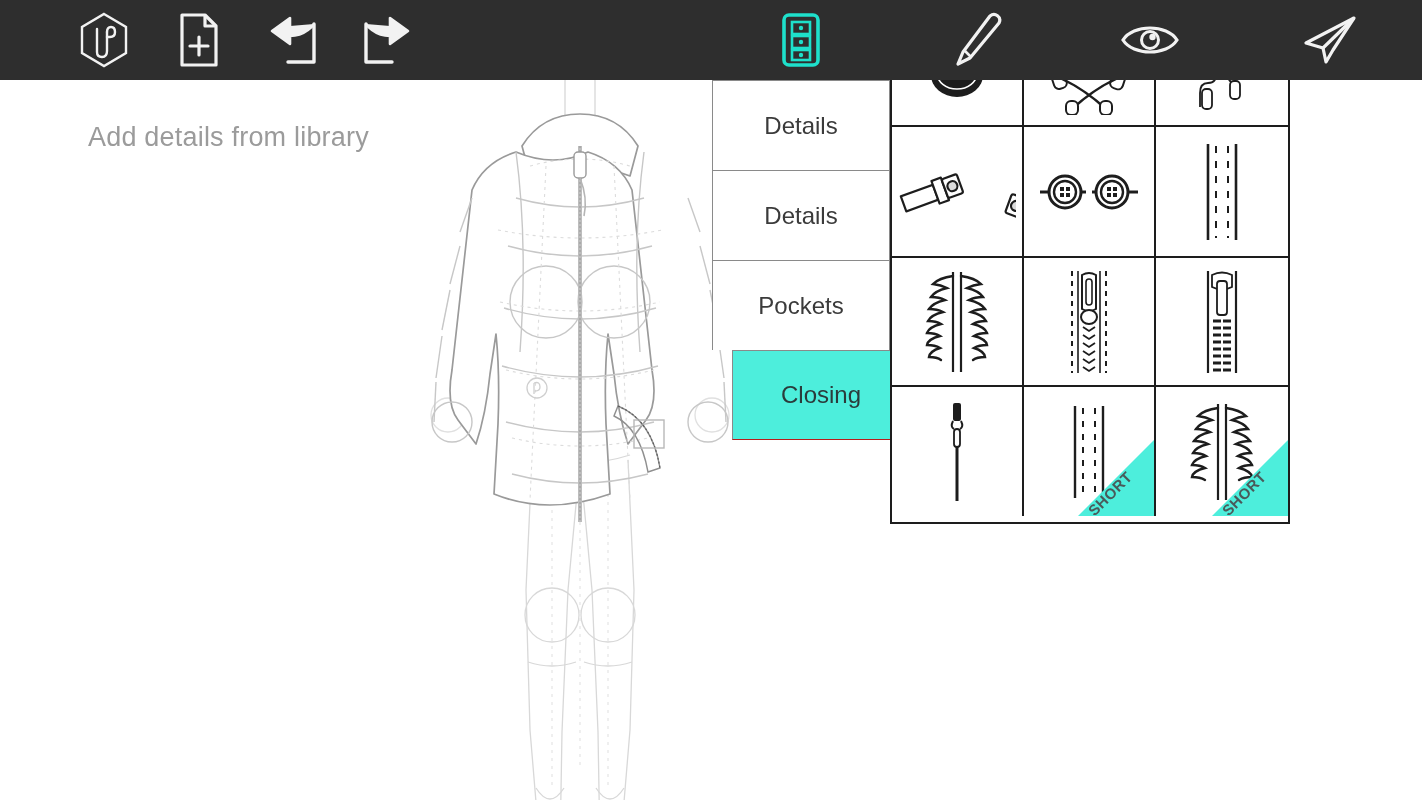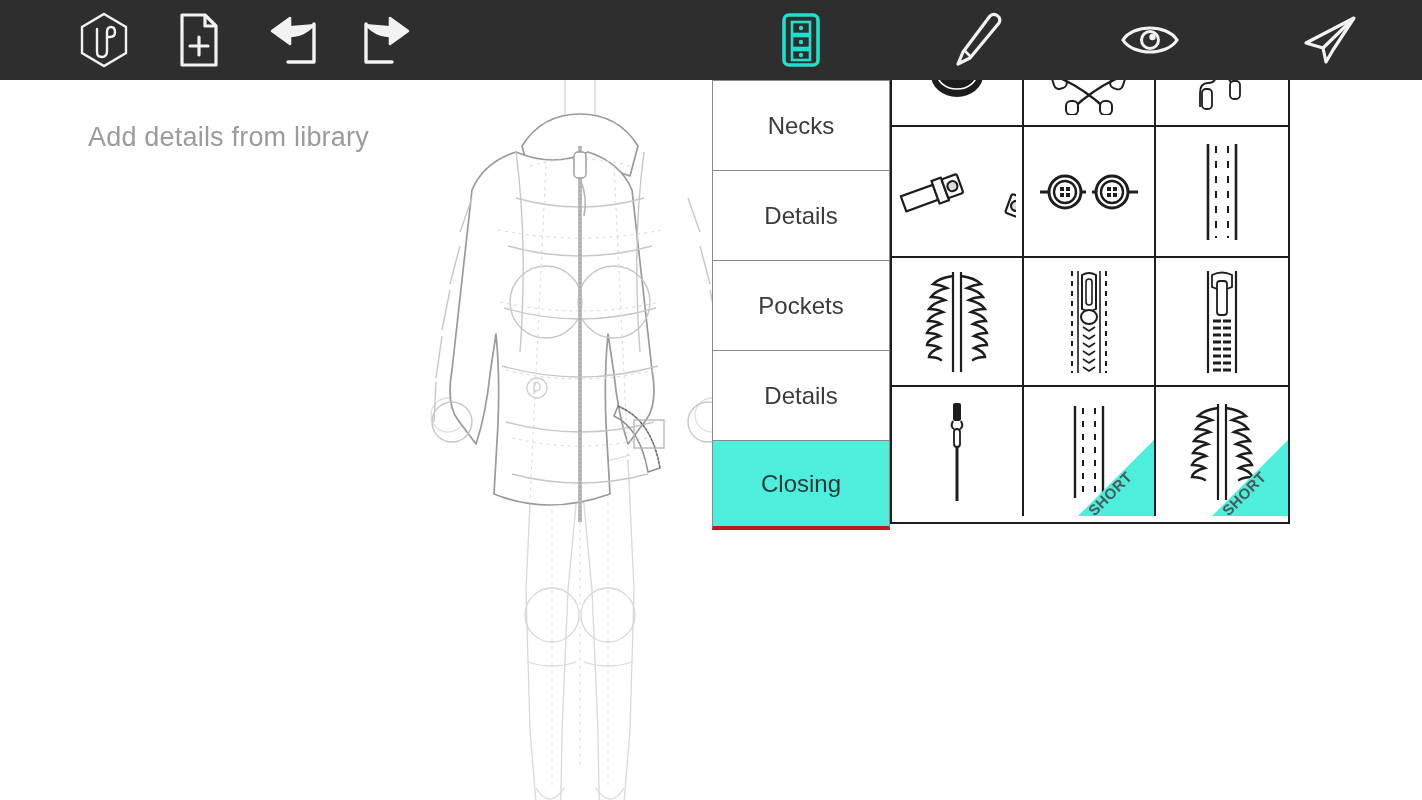--- a/index.html
+++ b/index.html
@@ -43,21 +43,21 @@
   .cat-item {
     position:relative;
     width:178px; height:90px;
     background:#ffffff;
     border:1px solid #8a8a8a;
     border-bottom:none;
     display:flex; align-items:center; justify-content:center;
     font-size:24px; color:#3b3b3b;
     cursor:pointer;
   }
-  .cat-item:last-child { border-bottom:4px solid #b91c1c; }
+  .cat-item:last-child { border-bottom:1px solid #b91c1c;margin-left:20px; }
   .cat-item.active { background:#4DEEDC; color:#2b3b3b; }
 
   
   .grid-panel {
     position:absolute; left:890px; top:80px;
     width:400px; height:444px;
     background:#ffffff;
     border:2px solid #1d1d1d;
     border-top:none;
     z-index:25;
@@ -298,30 +298,27 @@
         <g fill="none" stroke="#cfcfcf" stroke-width="1.3">
           <circle cx="157" cy="318" r="10"></circle>
           <path d="M154 313 v11 M154 313 q6 -2 6 4 q0 4 -5 4"></path>
         </g>
       </svg>
     </div>
   </div>
 
   <div class="cat-panel">
     <div class="cat-item">
-      <span>Necks</span>
+      <span>Details</span>
     </div>
     <div class="cat-item">
       <span>Details</span>
     </div>
     <div class="cat-item">
       <span>Pockets</span>
-    </div>
-    <div class="cat-item">
-      <span>Details</span>
     </div>
     <div class="cat-item active">
       <span>Closing</span>
     </div>
   </div>
 
   <div class="grid-panel">
     <div class="grid-rows">
 
       <div class="grid-row r-partial">

